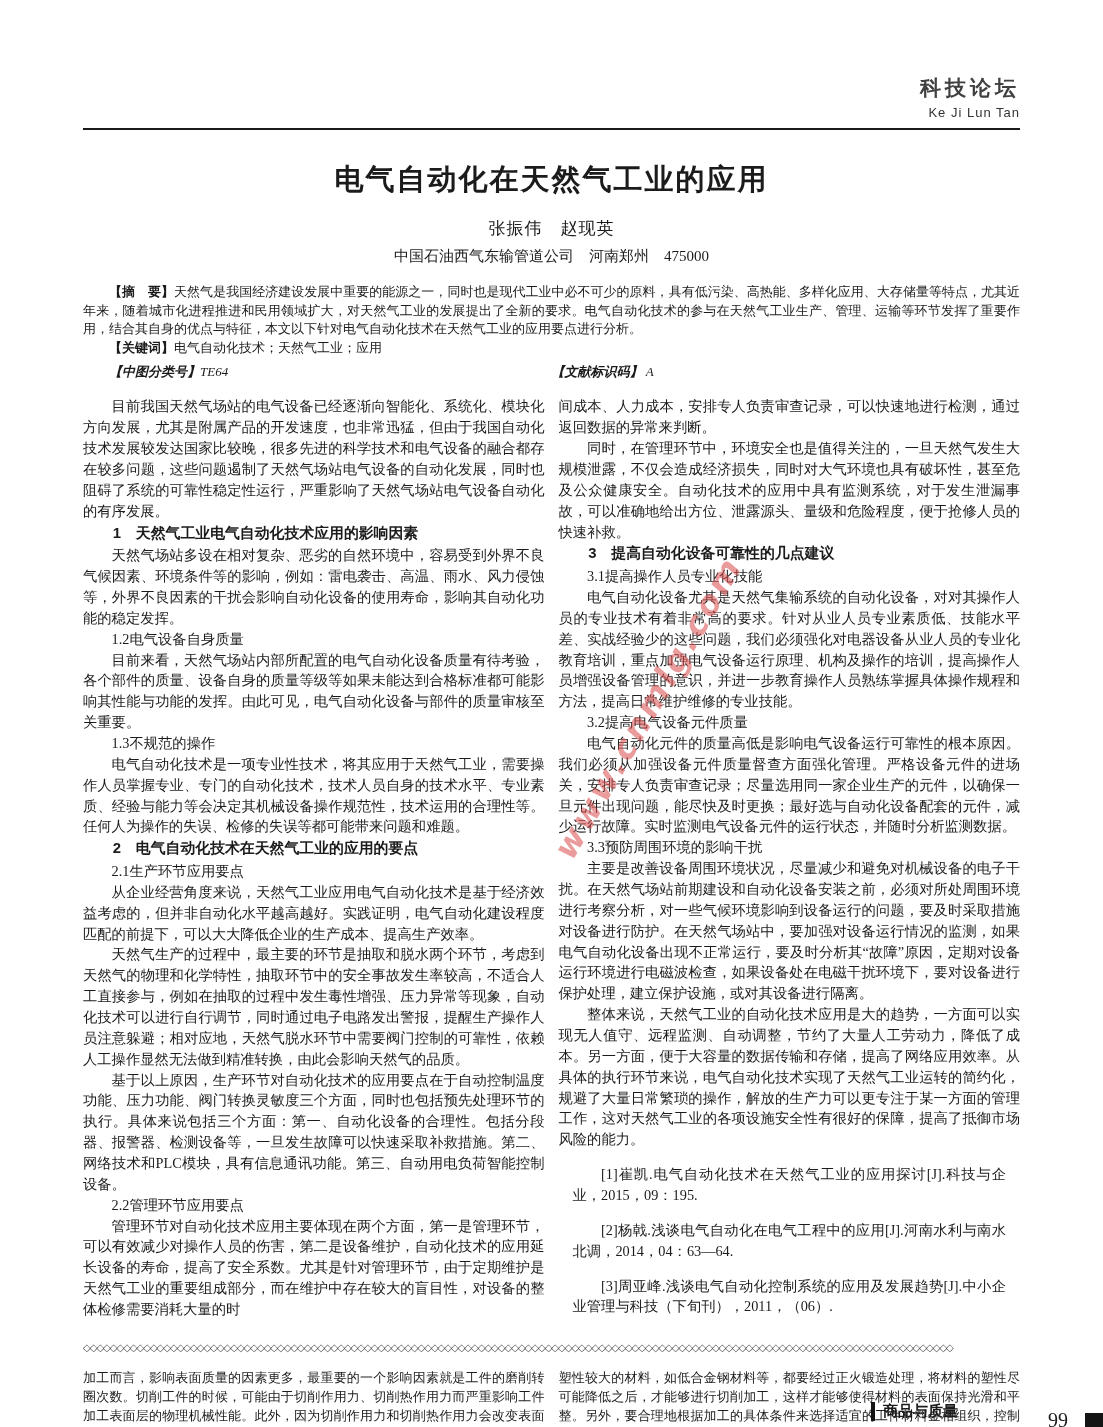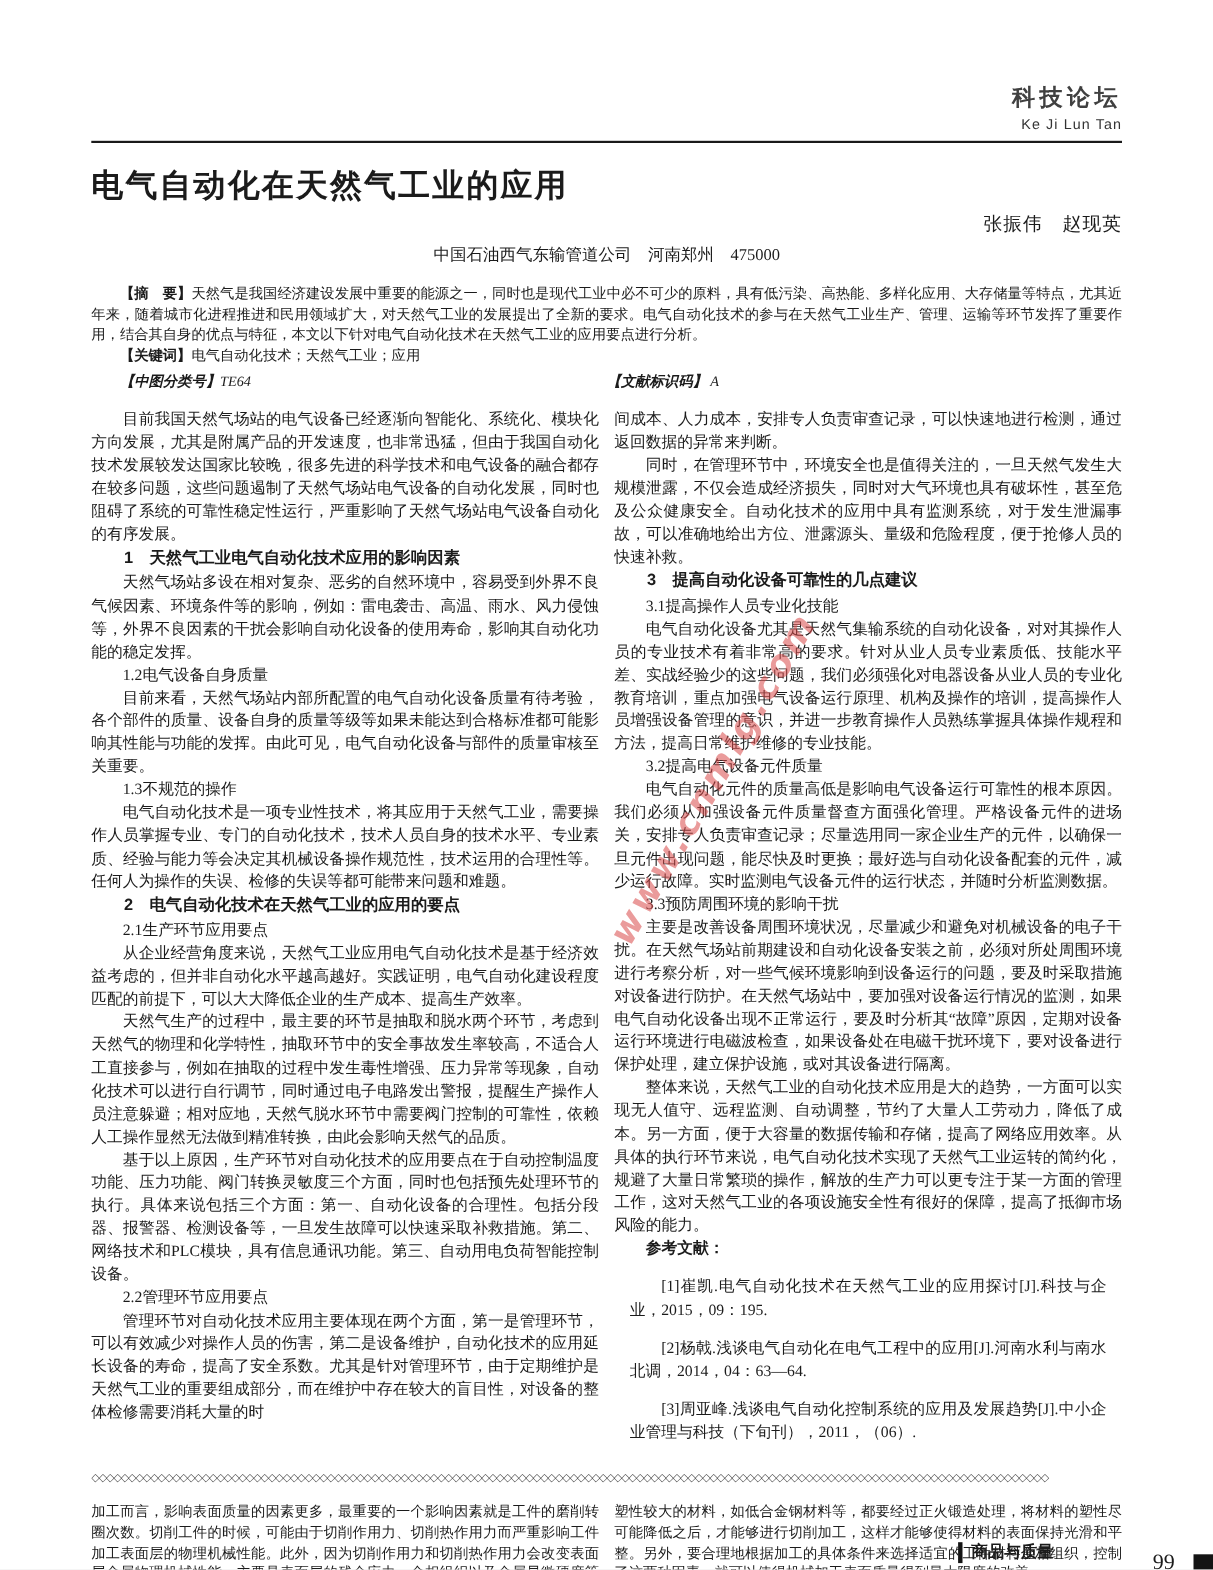--- a/index.html
+++ b/index.html
@@ -11,22 +11,22 @@
   }
   .content { padding:0 83px; }
 
   
   .masthead { padding-top:74px; text-align:right; }
   .masthead-title { font-family:"Liberation Sans","DejaVu Sans",sans-serif; font-weight:600; font-size:21px; letter-spacing:4px; color:#404040; }
   .masthead-sub { font-family:"Liberation Sans","DejaVu Sans",sans-serif; font-size:13px; letter-spacing:1px; color:#333; margin-top:3px; }
   .masthead-rule { border:none; border-top:2.5px solid #1a1a1a; margin:8px 0 0 0; }
 
   
-  .art-title { text-align:left; font-size:29px; font-weight:bold; letter-spacing:2px; margin-top:22px; line-height:1.2; }
-  .authors { text-align:right; font-size:17px; margin-top:5px; letter-spacing:1px; }
+  .art-title { text-align:center; font-size:29px; font-weight:bold; letter-spacing:2px; margin-top:32px; line-height:1.2; }
+  .authors { text-align:center; font-size:17px; margin-top:20px; letter-spacing:1px; }
   .affiliation { text-align:center; font-size:15px; margin-top:7px; }
 
   
   .meta { margin-top:17px; font-size:13px; line-height:1.44; }
   .meta p { margin:0; text-align:justify; }
   .lbl { font-family:"Liberation Sans","DejaVu Sans",sans-serif; font-weight:bold; }
   .abstract-p { text-indent:2em; }
   .kw-p { text-indent:2em; margin-top:3px; }
   .clc-row { display:flex; margin-top:5px;font-style:italic; }
   .clc-left { width:50%; text-indent:2em; }
@@ -106,21 +106,20 @@
           <div class="para cont">间成本、人力成本，安排专人负责审查记录，可以快速地进行检测，通过返回数据的异常来判断。</div>
           <div class="para">同时，在管理环节中，环境安全也是值得关注的，一旦天然气发生大规模泄露，不仅会造成经济损失，同时对大气环境也具有破坏性，甚至危及公众健康安全。自动化技术的应用中具有监测系统，对于发生泄漏事故，可以准确地给出方位、泄露源头、量级和危险程度，便于抢修人员的快速补救。</div>
           <div class="sec-h1">3　提高自动化设备可靠性的几点建议</div>
           <div class="sec-h2">3.1提高操作人员专业化技能</div>
           <div class="para">电气自动化设备尤其是天然气集输系统的自动化设备，对对其操作人员的专业技术有着非常高的要求。针对从业人员专业素质低、技能水平差、实战经验少的这些问题，我们必须强化对电器设备从业人员的专业化教育培训，重点加强电气设备运行原理、机构及操作的培训，提高操作人员增强设备管理的意识，并进一步教育操作人员熟练掌握具体操作规程和方法，提高日常维护维修的专业技能。</div>
           <div class="sec-h2">3.2提高电气设备元件质量</div>
           <div class="para">电气自动化元件的质量高低是影响电气设备运行可靠性的根本原因。我们必须从加强设备元件质量督查方面强化管理。严格设备元件的进场关，安排专人负责审查记录；尽量选用同一家企业生产的元件，以确保一旦元件出现问题，能尽快及时更换；最好选与自动化设备配套的元件，减少运行故障。实时监测电气设备元件的运行状态，并随时分析监测数据。</div>
           <div class="sec-h2">3.3预防周围环境的影响干扰</div>
           <div class="para">主要是改善设备周围环境状况，尽量减少和避免对机械设备的电子干扰。在天然气场站前期建设和自动化设备安装之前，必须对所处周围环境进行考察分析，对一些气候环境影响到设备运行的问题，要及时采取措施对设备进行防护。在天然气场站中，要加强对设备运行情况的监测，如果电气自动化设备出现不正常运行，要及时分析其“故障”原因，定期对设备运行环境进行电磁波检查，如果设备处在电磁干扰环境下，要对设备进行保护处理，建立保护设施，或对其设备进行隔离。</div>
           <div class="para">整体来说，天然气工业的自动化技术应用是大的趋势，一方面可以实现无人值守、远程监测、自动调整，节约了大量人工劳动力，降低了成本。另一方面，便于大容量的数据传输和存储，提高了网络应用效率。从具体的执行环节来说，电气自动化技术实现了天然气工业运转的简约化，规避了大量日常繁琐的操作，解放的生产力可以更专注于某一方面的管理工作，这对天然气工业的各项设施安全性有很好的保障，提高了抵御市场风险的能力。</div>
-          <div class="ref-head">参考文献：</div>
           <div class="ref-item">[1]崔凯.电气自动化技术在天然气工业的应用探讨[J].科技与企业，2015，09：195.</div>
           <div class="ref-item">[2]杨戟.浅谈电气自动化在电气工程中的应用[J].河南水利与南水北调，2014，04：63—64.</div>
           <div class="ref-item">[3]周亚峰.浅谈电气自动化控制系统的应用及发展趋势[J].中小企业管理与科技（下旬刊），2011，（06）.</div>
         </div>
     </div>
 
     <div class="divider">◇◇◇◇◇◇◇◇◇◇◇◇◇◇◇◇◇◇◇◇◇◇◇◇◇◇◇◇◇◇◇◇◇◇◇◇◇◇◇◇◇◇◇◇◇◇◇◇◇◇◇◇◇◇◇◇◇◇◇◇◇◇◇◇◇◇◇◇◇◇◇◇◇◇◇◇◇◇◇◇◇◇◇◇◇◇◇◇◇◇◇◇◇◇◇◇◇◇◇◇◇◇◇◇◇◇◇◇◇◇◇◇◇◇◇◇◇◇◇◇◇◇◇◇◇◇◇◇◇◇</div>
 
     <div class="cols art2">
       <div class="col">

